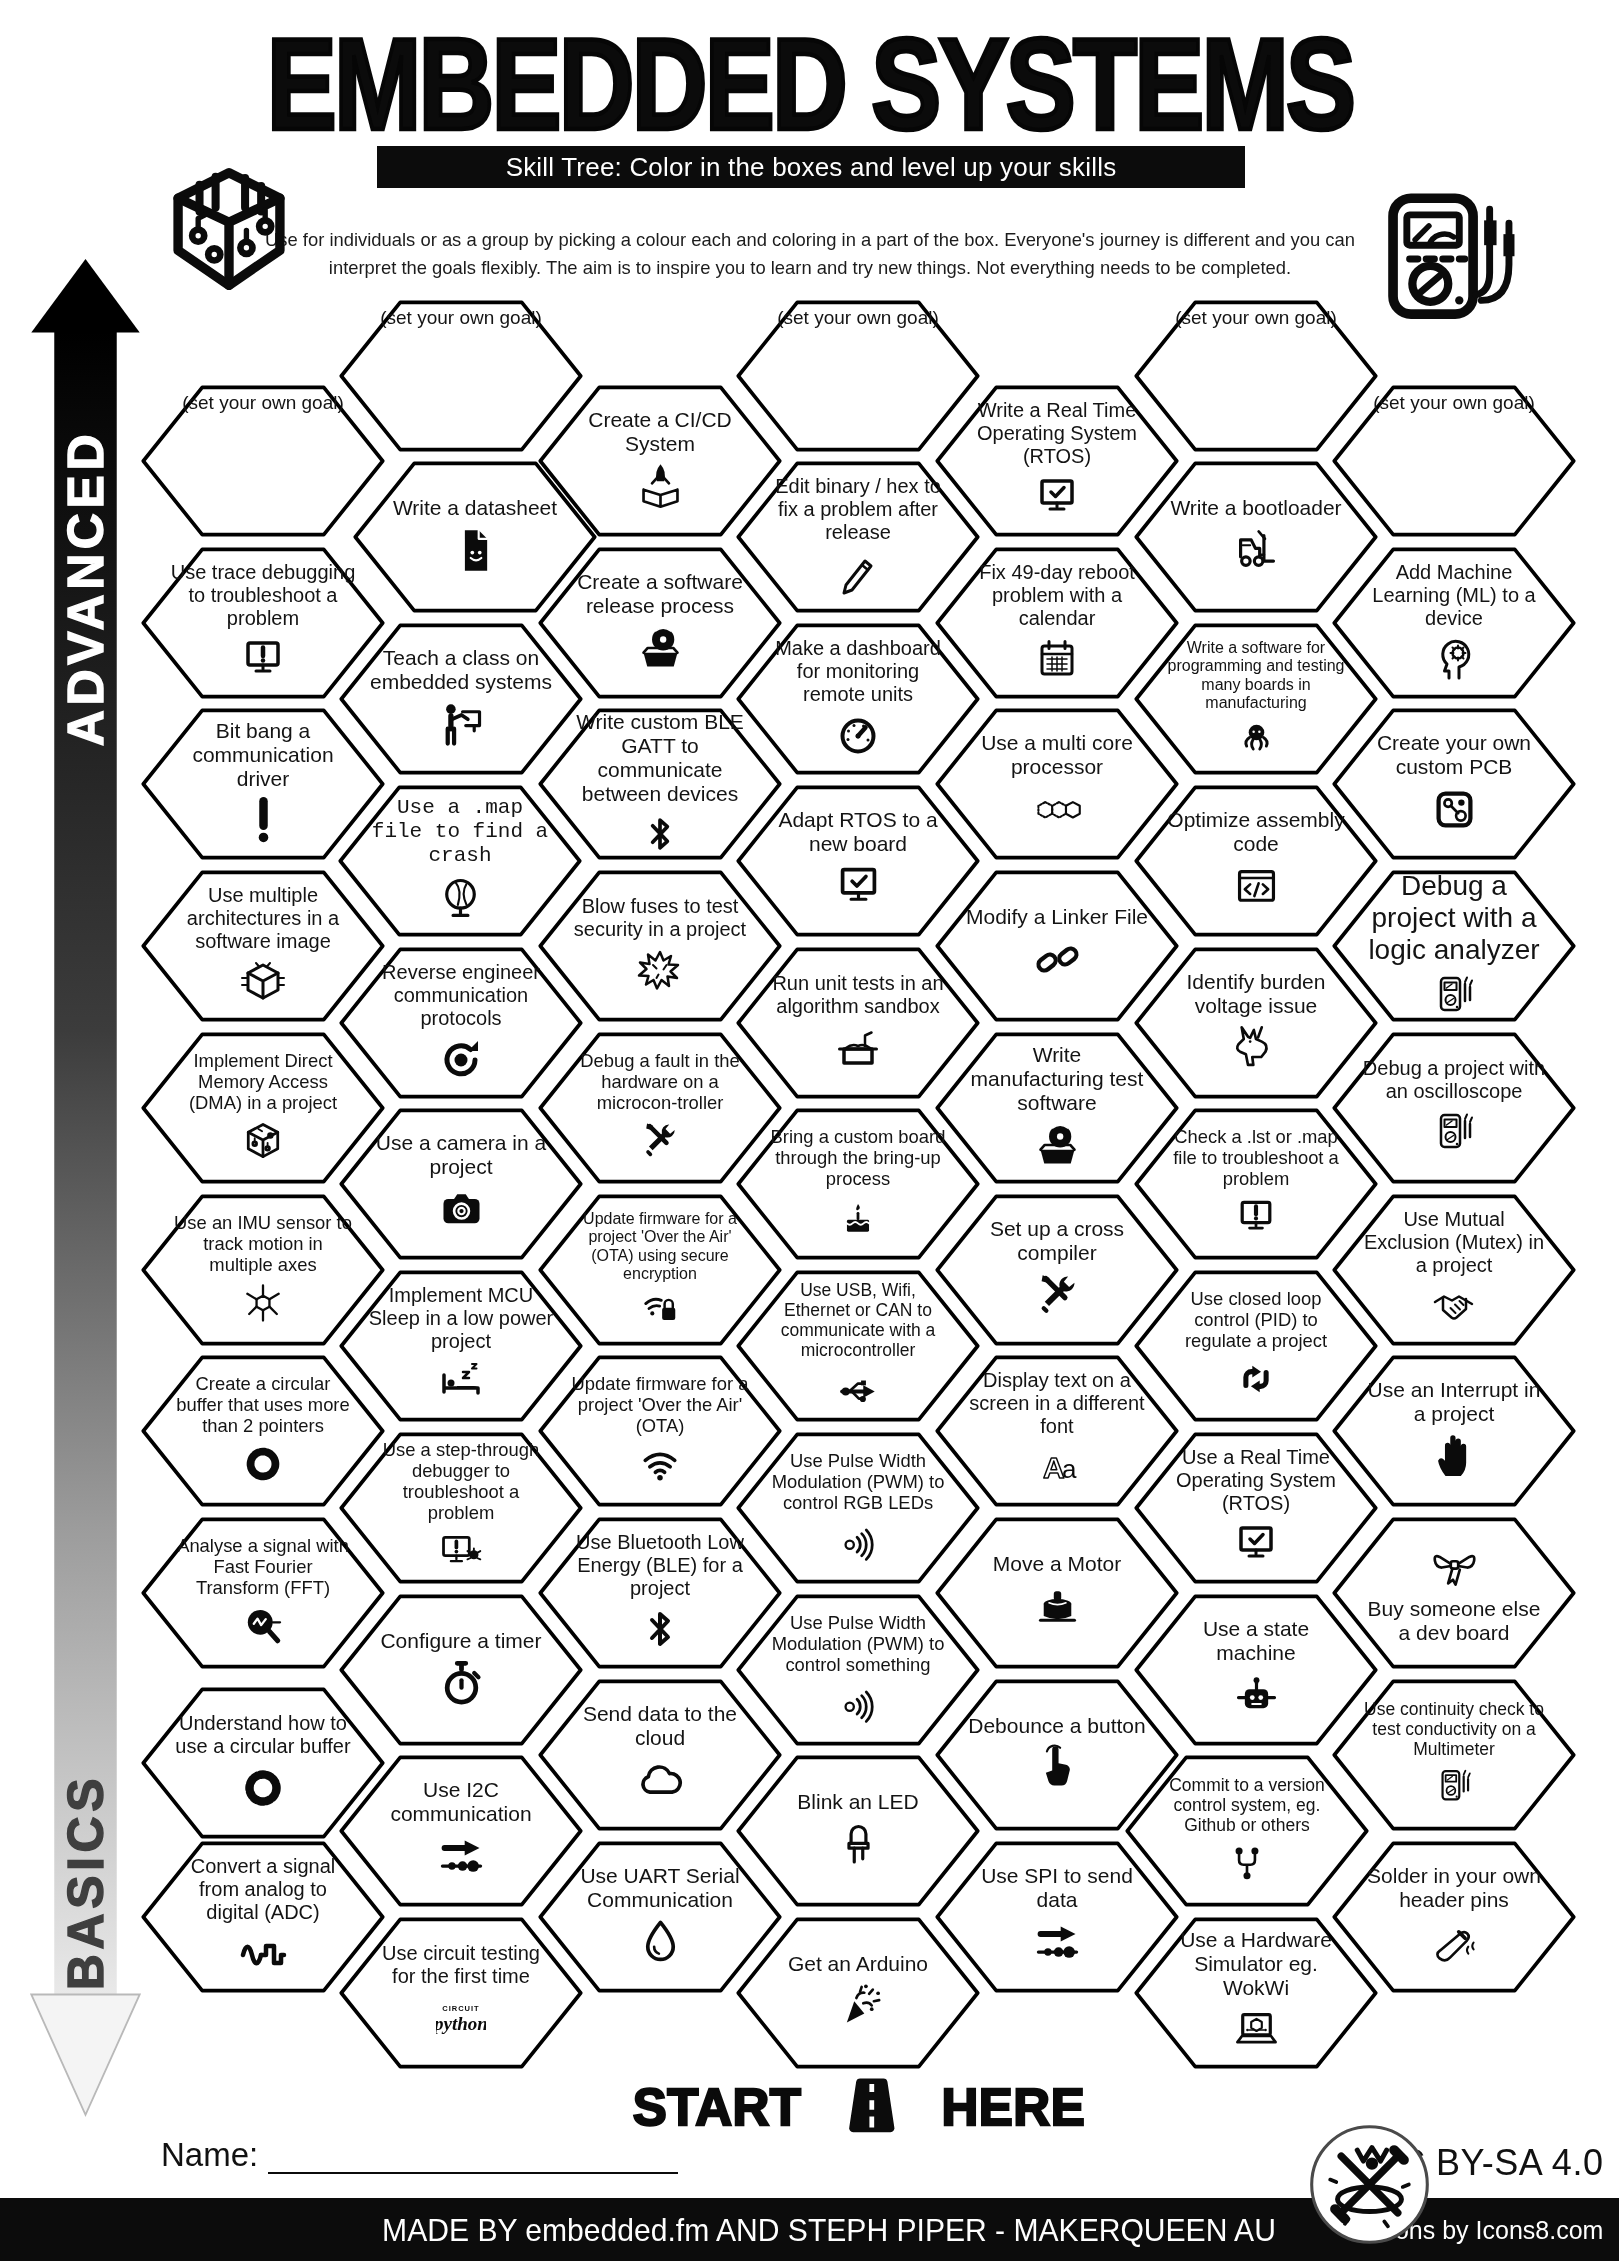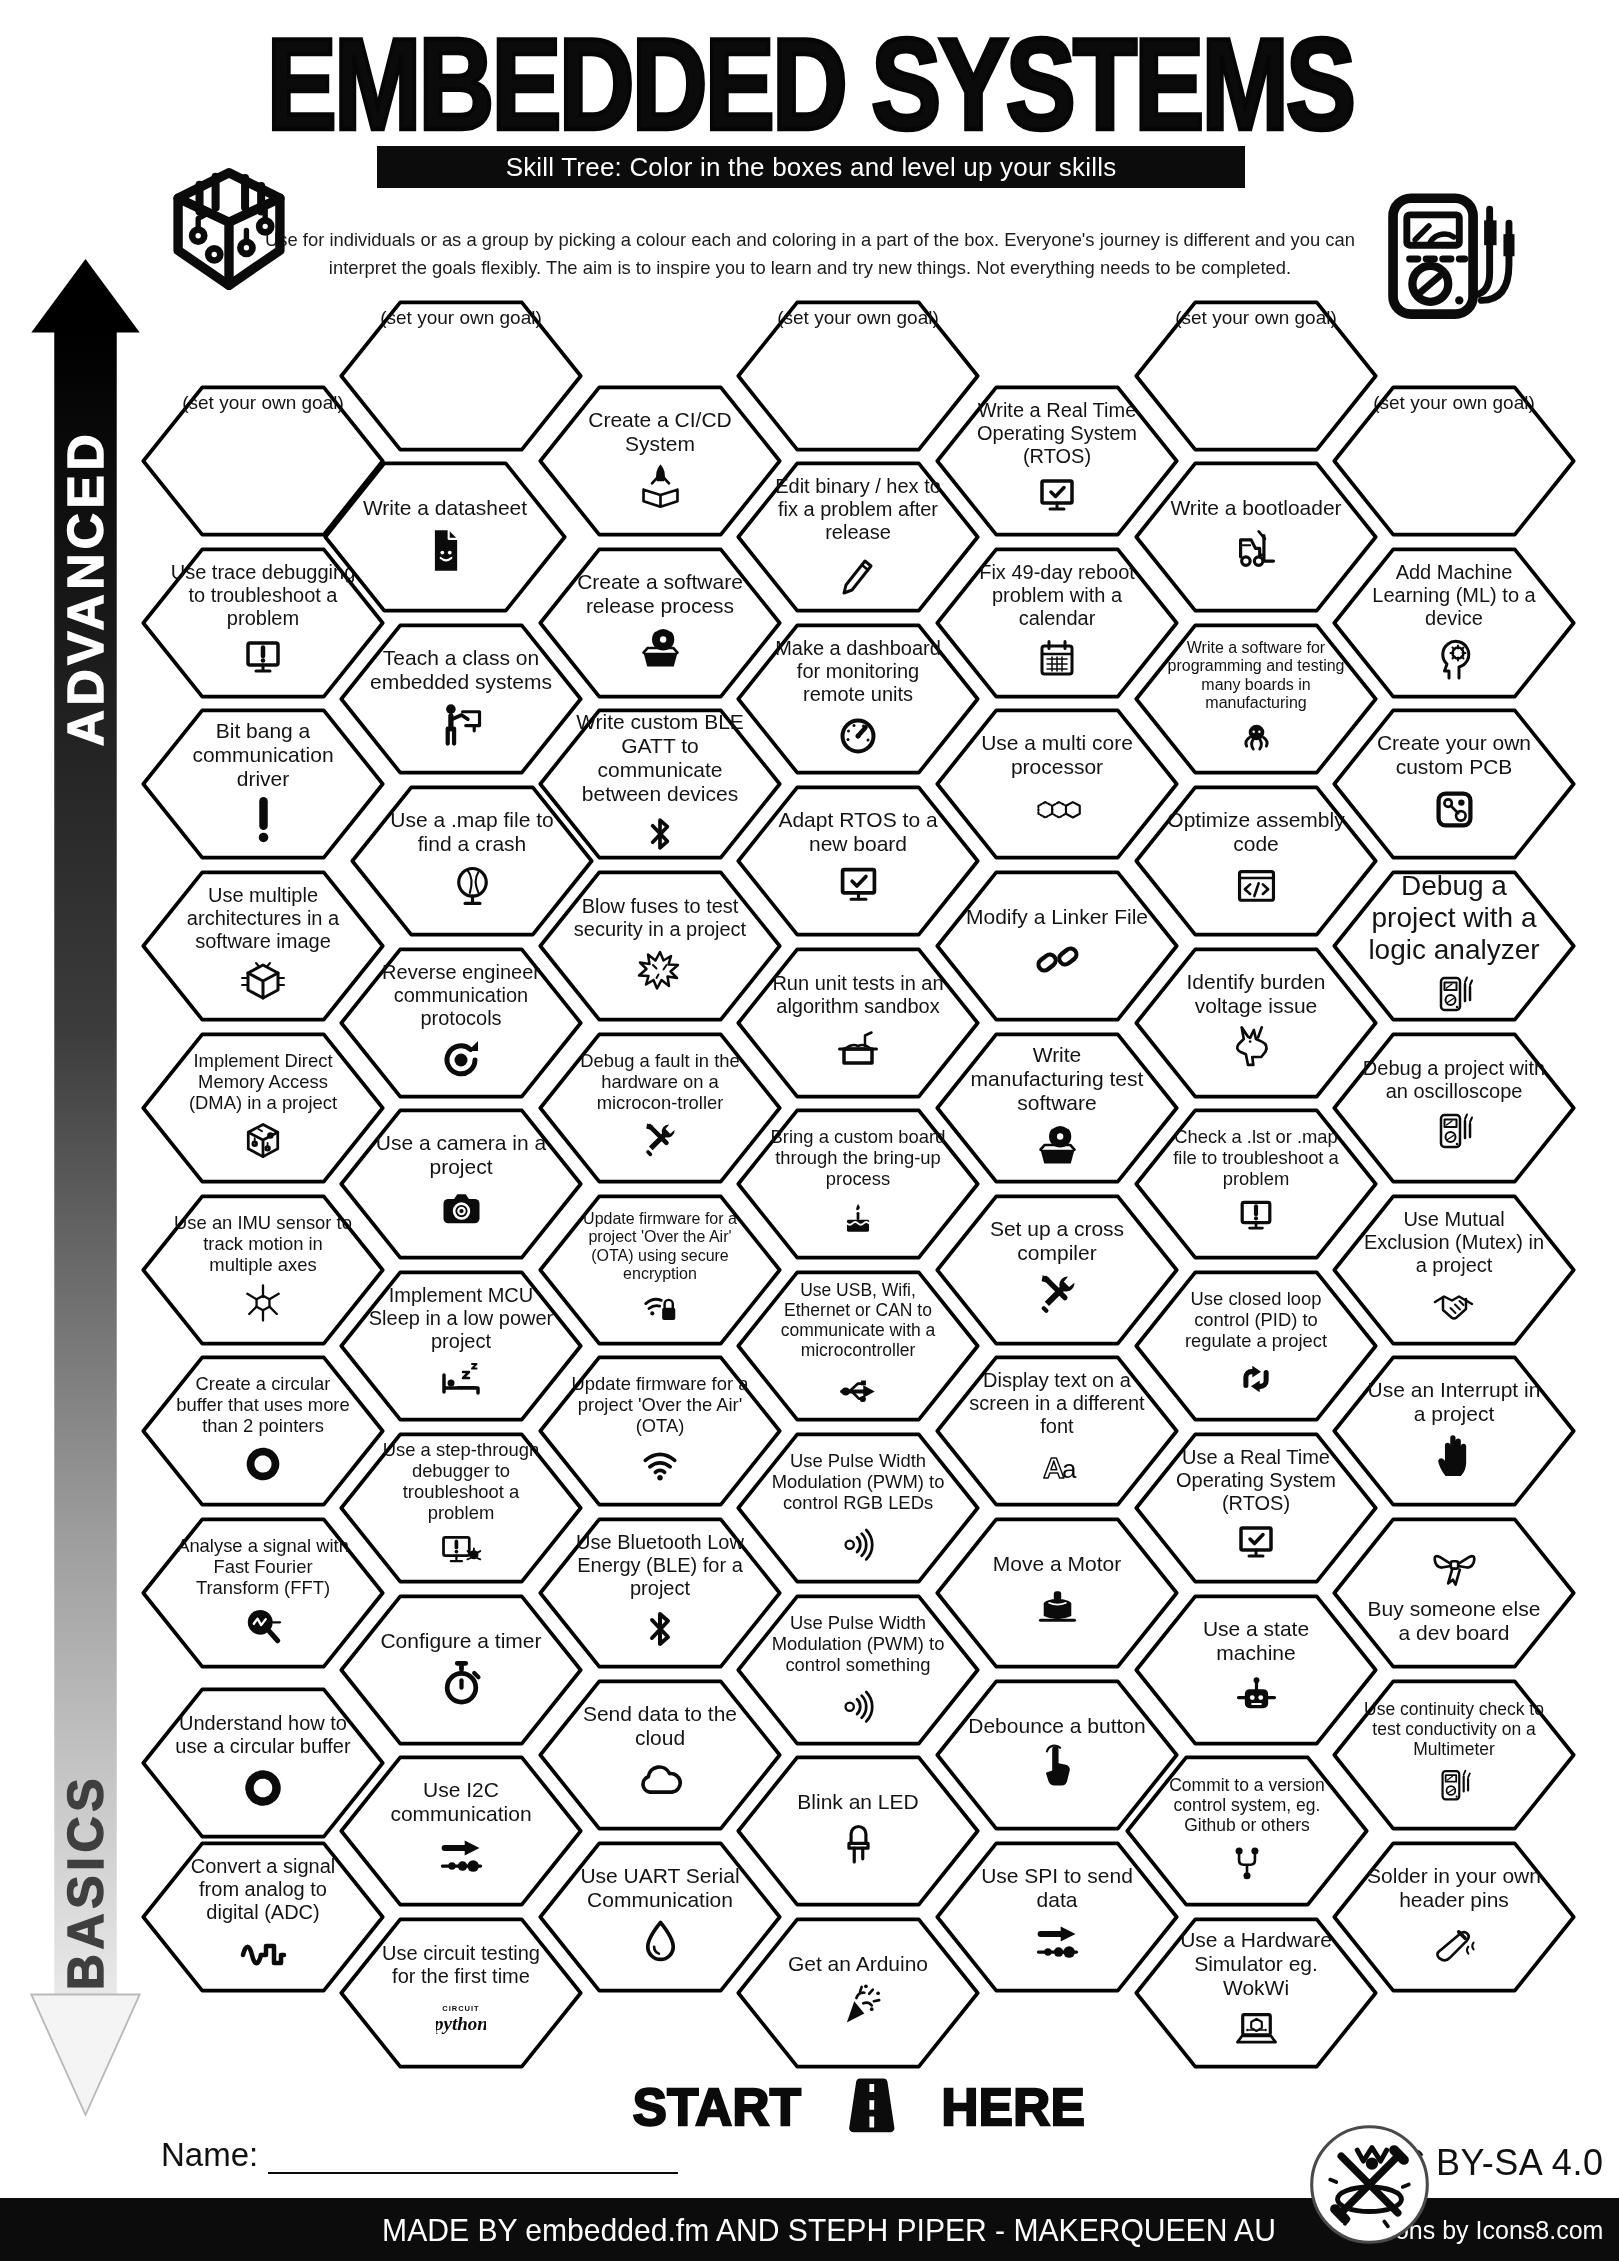--- a/index.html
+++ b/index.html
@@ -254,21 +254,21 @@
         </div>
       </div>
       <div class="hex goal" style="left: 339px; top: 300px;">
         <svg class="shape" viewBox="0 0 530 330">
           <polygon points="5,165 133,5 397,5 525,165 397,325 133,325" fill="#ffffff" stroke="#000000" stroke-width="8" stroke-linejoin="round"></polygon>
         </svg>
         <div class="content">
           <span class="label" style="font-size:19px">(set your own goal)</span>
         </div>
       </div>
-      <div class="hex" style="left: 323px; top: 461px;">
+      <div class="hex" style="left: 353px; top: 461px;">
         <svg class="shape" viewBox="0 0 530 330">
           <polygon points="5,165 133,5 397,5 525,165 397,325 133,325" fill="#ffffff" stroke="#000000" stroke-width="8" stroke-linejoin="round"></polygon>
         </svg>
         <div class="content">
           <span class="label" style="font-size:21px">Write a datasheet</span>
           <span class="icon">
             <svg viewBox="0 0 100 100" fill="none" stroke="#0b0b0b" stroke-width="6" stroke-linecap="round" stroke-linejoin="round" style="width:53px;height:53px">
               <path d="M30 12h26l16 16v60H30Z" fill="#0b0b0b" stroke="none"></path>
               <path d="M56 12v16h16" stroke="#fff" stroke-width="4"></path>
               <circle cx="44" cy="54" r="3.5" fill="#fff" stroke="none"></circle>
@@ -289,21 +289,21 @@
               <circle cx="30" cy="21" r="9" fill="#0b0b0b" stroke="none"></circle>
               <path d="M30 34v24" stroke-width="10"></path>
               <path d="M30 41l20-9 12 8" stroke-width="7"></path>
               <path d="M24 58v28M36 58v28" stroke-width="8"></path>
               <path d="M52 26h32v26H58"></path>
               <path d="M74 52v10"></path>
             </svg>
           </span>
         </div>
       </div>
-      <div class="hex" style="left: 350px; top: 785px;">
+      <div class="hex" style="left: 338px; top: 785px; font-family: Liberation Mono, monospace;">
         <svg class="shape" viewBox="0 0 530 330">
           <polygon points="5,165 133,5 397,5 525,165 397,325 133,325" fill="#ffffff" stroke="#000000" stroke-width="8" stroke-linejoin="round"></polygon>
         </svg>
         <div class="content">
           <span class="label" style="font-size:21px">Use a .map file to find a crash</span>
           <span class="icon">
             <svg viewBox="0 0 100 100" fill="none" stroke="#0b0b0b" stroke-width="6" stroke-linecap="round" stroke-linejoin="round" style="width:53px;height:53px">
               <circle cx="50" cy="42" r="26"></circle>
               <path d="M41 20q12 14 4 42M61 23q-10 16 0 38" stroke-width="4"></path>
               <path d="M50 68v12M36 82h28"></path>

